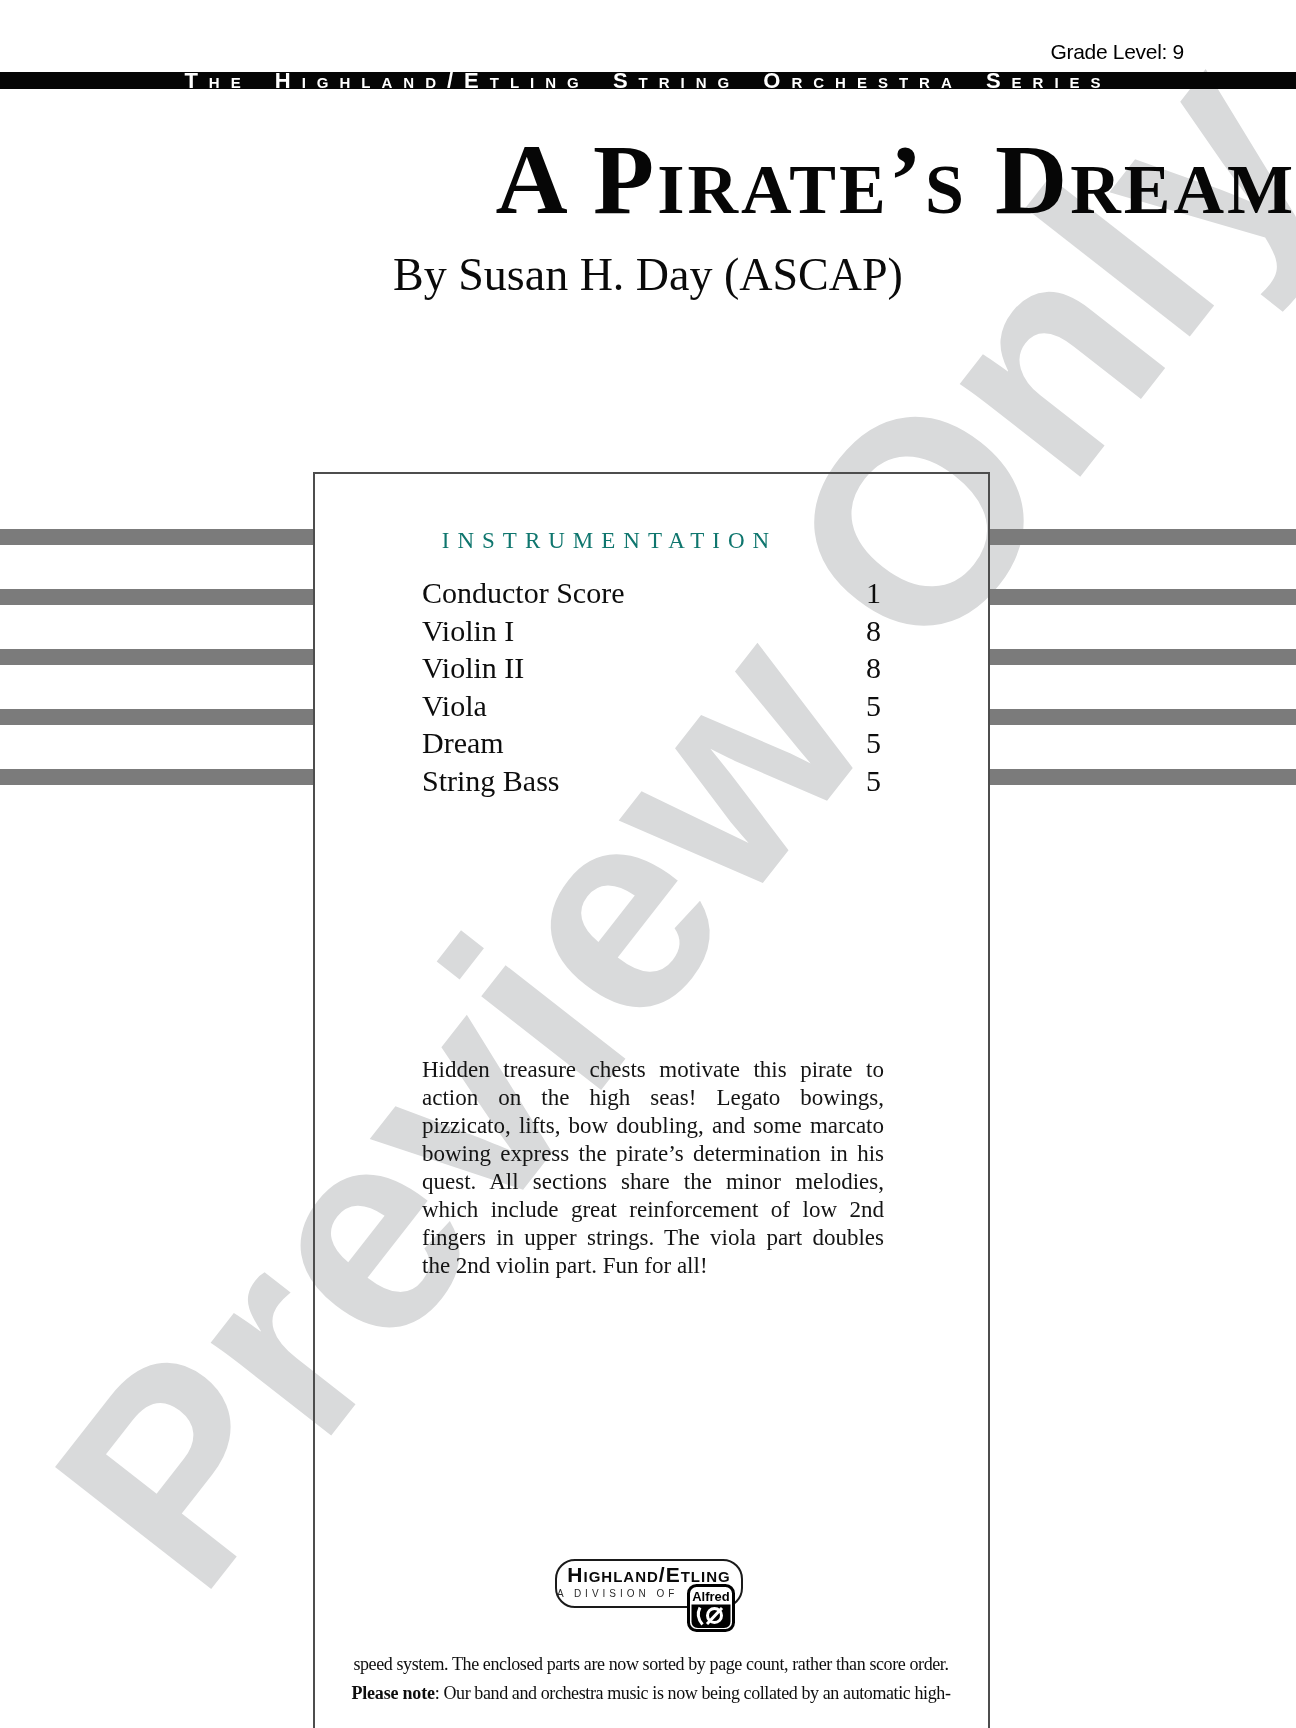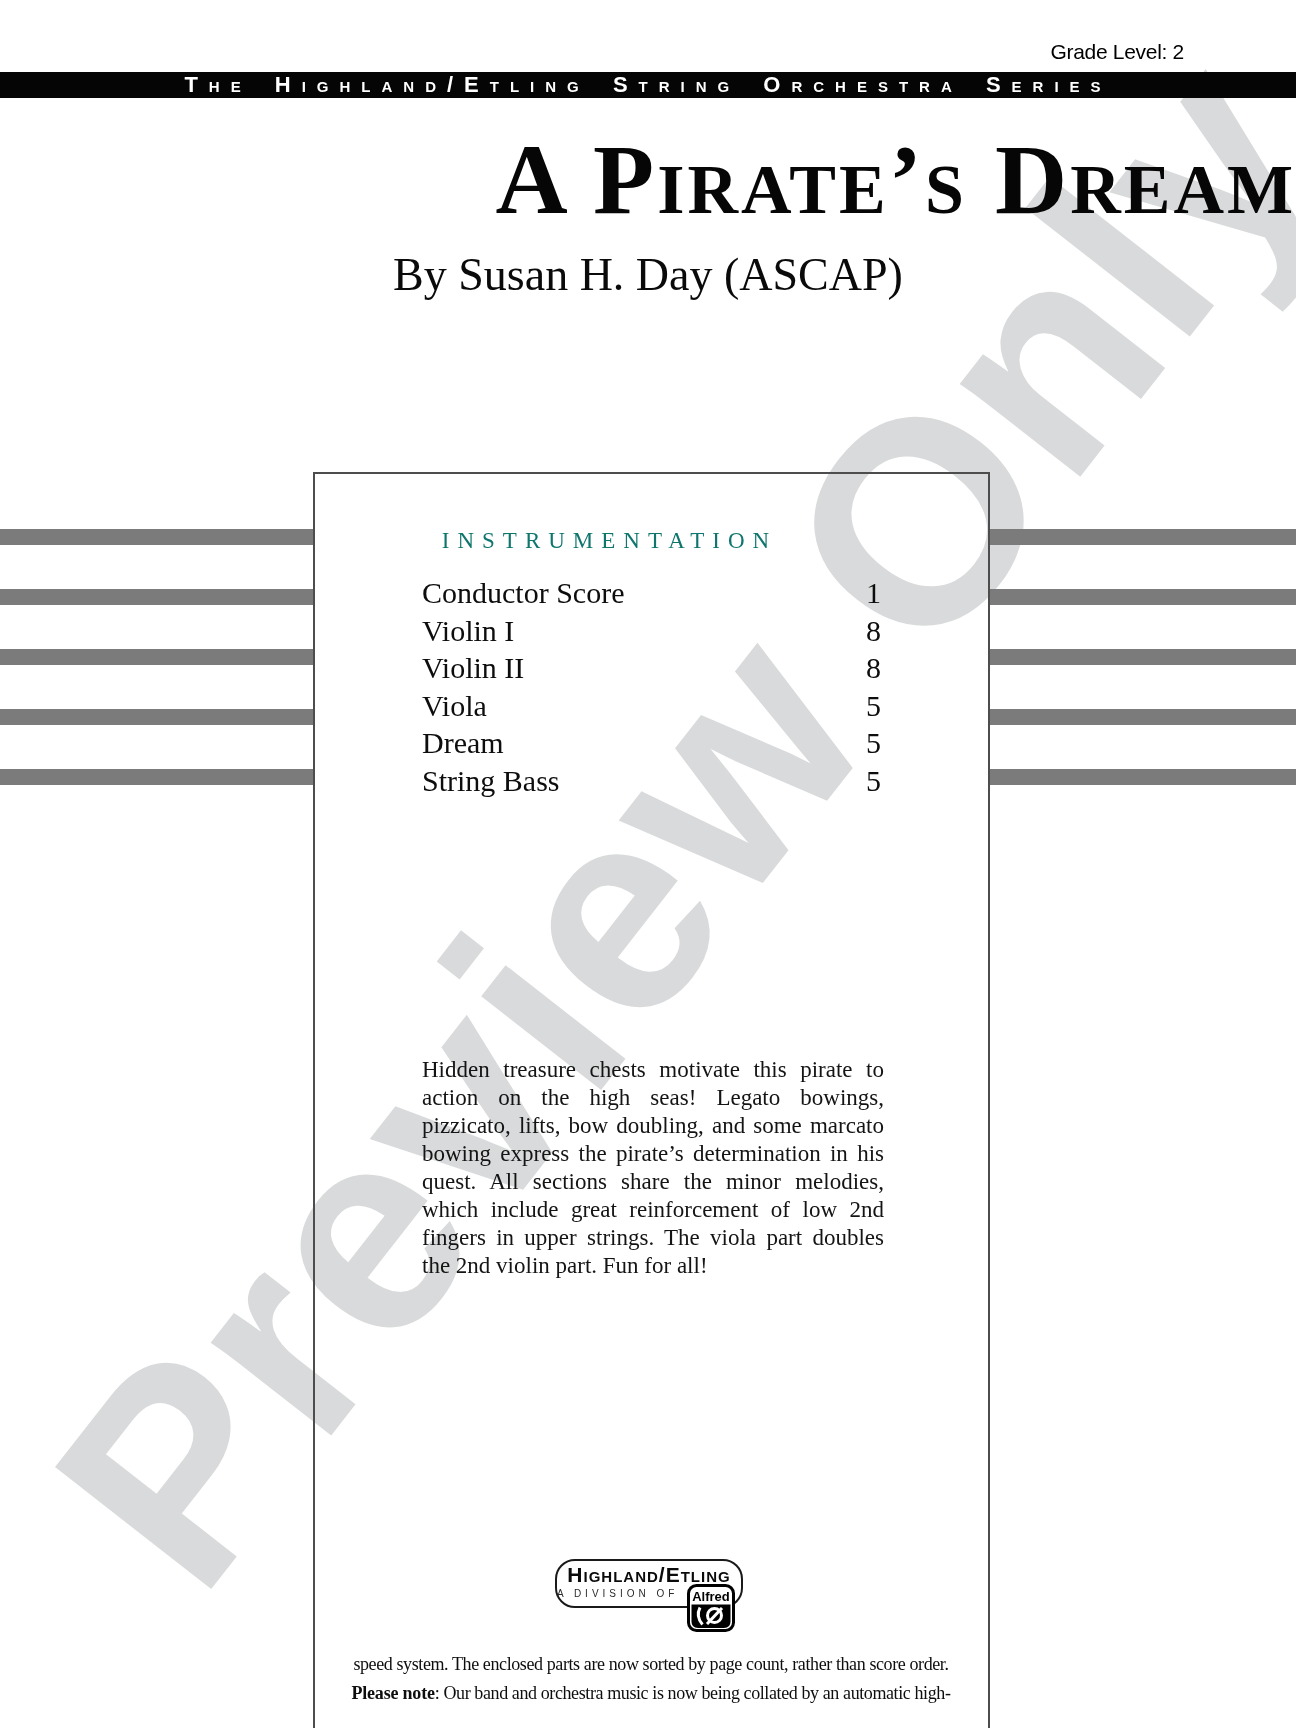--- a/index.html
+++ b/index.html
@@ -17,21 +17,21 @@
     font-size:288px;color:#d9dadb;letter-spacing:2px;white-space:nowrap;
     z-index:0;pointer-events:none;user-select:none;
   }
   
   .grade{
     position:absolute;top:40px;right:112px;z-index:2;
     font-family:"Liberation Sans", sans-serif;font-size:21px;
     letter-spacing:-0.3px;color:#000;
   }
   .banner{
-    position:absolute;top:72px;left:0;width:100%;height:26px;background:#050505;
+    position:absolute;top:72px;left:0;width:100%;height:17px;background:#050505;
     z-index:2;display:flex;align-items:center;justify-content:center;
   }
   .banner-text{
     font-family:"Liberation Sans", sans-serif;font-weight:bold;
     font-variant:small-caps;font-size:22px;letter-spacing:11px;
     word-spacing:6px;color:#fff;white-space:nowrap;
   }
   .title{
     position:absolute;top:128px;left:0;width:100%;z-index:2;
     text-align:right;font-weight:bold;font-variant:small-caps;
@@ -98,21 +98,21 @@
   }
   .note b{letter-spacing:-0.2px;}
 </style>
 </head>
 <body>
 
 <div class="page">
 
   <div class="watermark">Preview Only</div>
 
-  <div class="grade">Grade Level: 2</div>
+  <div class="grade">Grade Level: 9</div>
 
   <div class="banner">
     <span class="banner-text">The Highland/Etling String Orchestra Series</span>
   </div>
 
   <div class="title">A Pirate’s Dream</div>
   <div class="byline">By Susan H. Day (ASCAP)</div>
 
   <div class="stripe left s1"></div>
   <div class="stripe left s2"></div>

